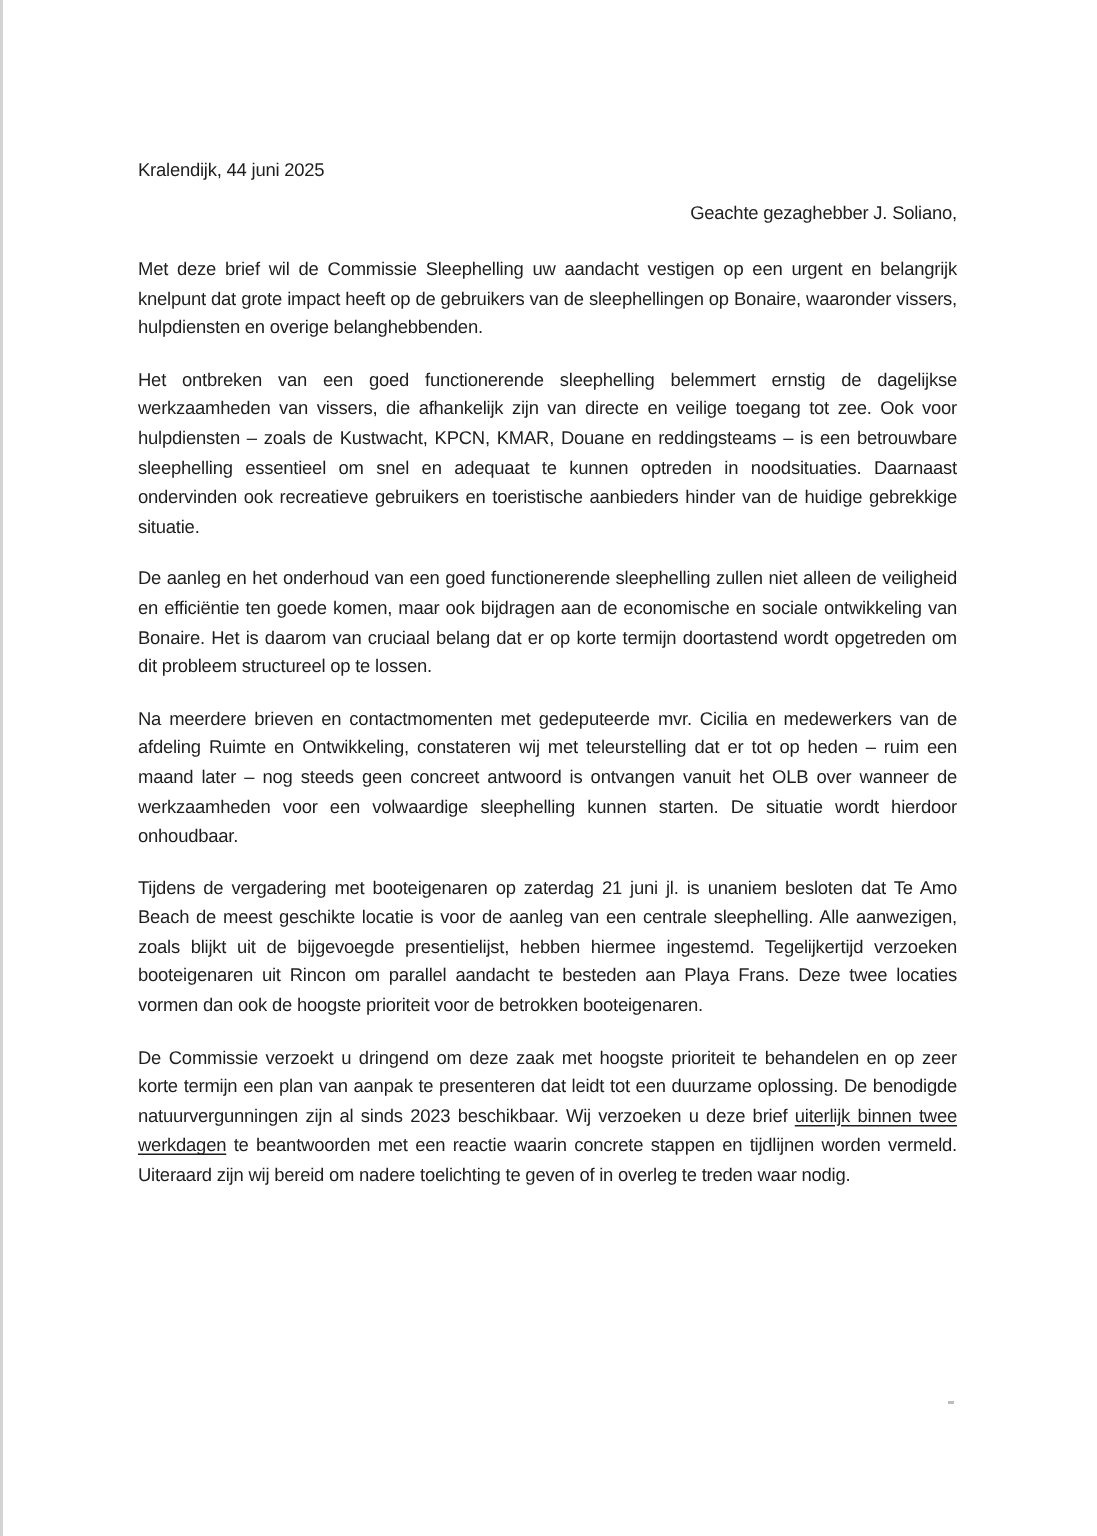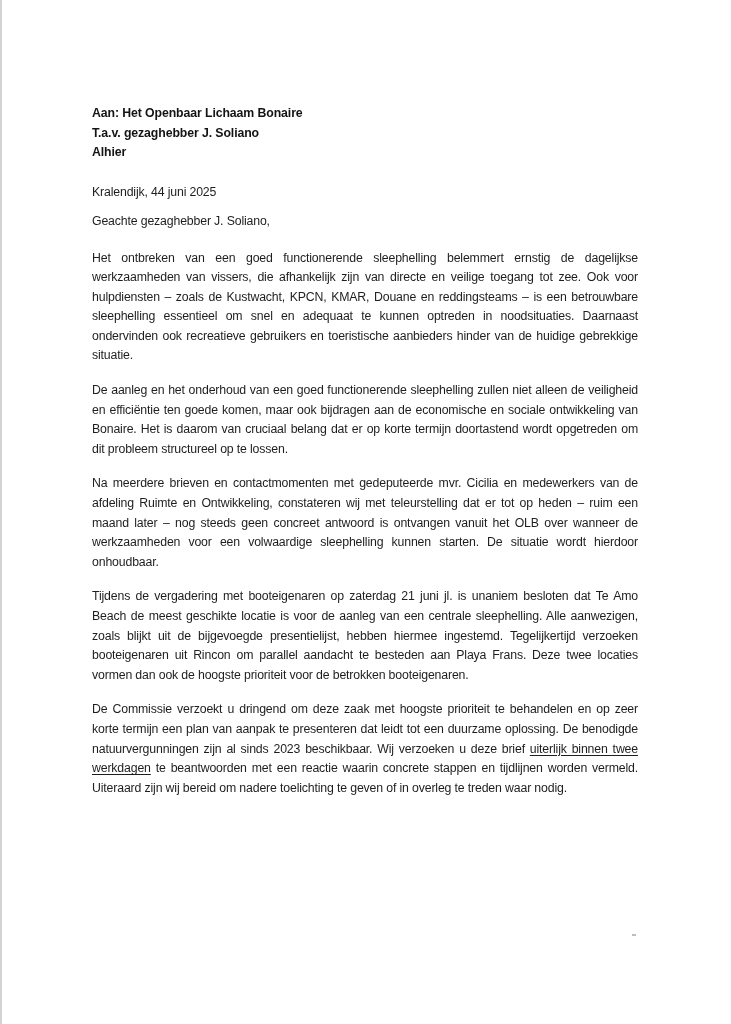--- a/index.html
+++ b/index.html
@@ -37,20 +37,21 @@
       letter-spacing: -0.1px;
     }
     .addr-block { margin-bottom: 20px; }
     .meta-line {
       line-height: 18px;
       margin-bottom: 11px;
     }
     .salutation {
       line-height: 18px;
       margin-bottom: 19px;
+      text-align: right;
     }
     .para {
       text-align: justify;
       line-height: 19.6px;
       margin: 0 0 15px 0;
     }
     .para u {
       text-decoration: underline;
       text-underline-offset: 2px;
     }
@@ -63,29 +64,25 @@
       background: #bdbdbd;
     }
   </style>
 </head>
 <body>
 
 <div class="page-edge"></div>
 
 <div class="letter">
 
-  <div class="addr-block">
-    <div class="addr-line">Aan: Het Openbaar Lichaam Bonaire</div>
-    <div class="addr-line">T.a.v. gezaghebber J. Soliano</div>
-    <div class="addr-line">Alhier</div>
-  </div>
 
   <div class="meta-line">Kralendijk, 44 juni 2025</div>
   <div class="salutation">Geachte gezaghebber J. Soliano,</div>
 
+  <p class="para">Met deze brief wil de Commissie Sleephelling uw aandacht vestigen op een urgent en belangrijk knelpunt dat grote impact heeft op de gebruikers van de sleephellingen op Bonaire, waaronder vissers, hulpdiensten en overige belanghebbenden.</p>
   <p class="para">Het ontbreken van een goed functionerende sleephelling belemmert ernstig de dagelijkse werkzaamheden van vissers, die afhankelijk zijn van directe en veilige toegang tot zee. Ook voor hulpdiensten – zoals de Kustwacht, KPCN, KMAR, Douane en reddingsteams – is een betrouwbare sleephelling essentieel om snel en adequaat te kunnen optreden in noodsituaties. Daarnaast ondervinden ook recreatieve gebruikers en toeristische aanbieders hinder van de huidige gebrekkige situatie.</p>
   <p class="para">De aanleg en het onderhoud van een goed functionerende sleephelling zullen niet alleen de veiligheid en efficiëntie ten goede komen, maar ook bijdragen aan de economische en sociale ontwikkeling van Bonaire. Het is daarom van cruciaal belang dat er op korte termijn doortastend wordt opgetreden om dit probleem structureel op te lossen.</p>
   <p class="para">Na meerdere brieven en contactmomenten met gedeputeerde mvr. Cicilia en medewerkers van de afdeling Ruimte en Ontwikkeling, constateren wij met teleurstelling dat er tot op heden – ruim een maand later – nog steeds geen concreet antwoord is ontvangen vanuit het OLB over wanneer de werkzaamheden voor een volwaardige sleephelling kunnen starten. De situatie wordt hierdoor onhoudbaar.</p>
   <p class="para">Tijdens de vergadering met booteigenaren op zaterdag 21 juni jl. is unaniem besloten dat Te Amo Beach de meest geschikte locatie is voor de aanleg van een centrale sleephelling. Alle aanwezigen, zoals blijkt uit de bijgevoegde presentielijst, hebben hiermee ingestemd. Tegelijkertijd verzoeken booteigenaren uit Rincon om parallel aandacht te besteden aan Playa Frans. Deze twee locaties vormen dan ook de hoogste prioriteit voor de betrokken booteigenaren.</p>
   <p class="para"><span>De Commissie verzoekt u dringend om deze zaak met hoogste prioriteit te behandelen en op zeer korte termijn een plan van aanpak te presenteren dat leidt tot een duurzame oplossing. De benodigde natuurvergunningen zijn al sinds 2023 beschikbaar. Wij verzoeken u deze brief </span><u>uiterlijk binnen twee werkdagen</u><span> te beantwoorden met een reactie waarin concrete stappen en tijdlijnen worden vermeld. Uiteraard zijn wij bereid om nadere toelichting te geven of in overleg te treden waar nodig.</span></p>
 
 </div>
 
 <div class="scan-mark"></div>
 

